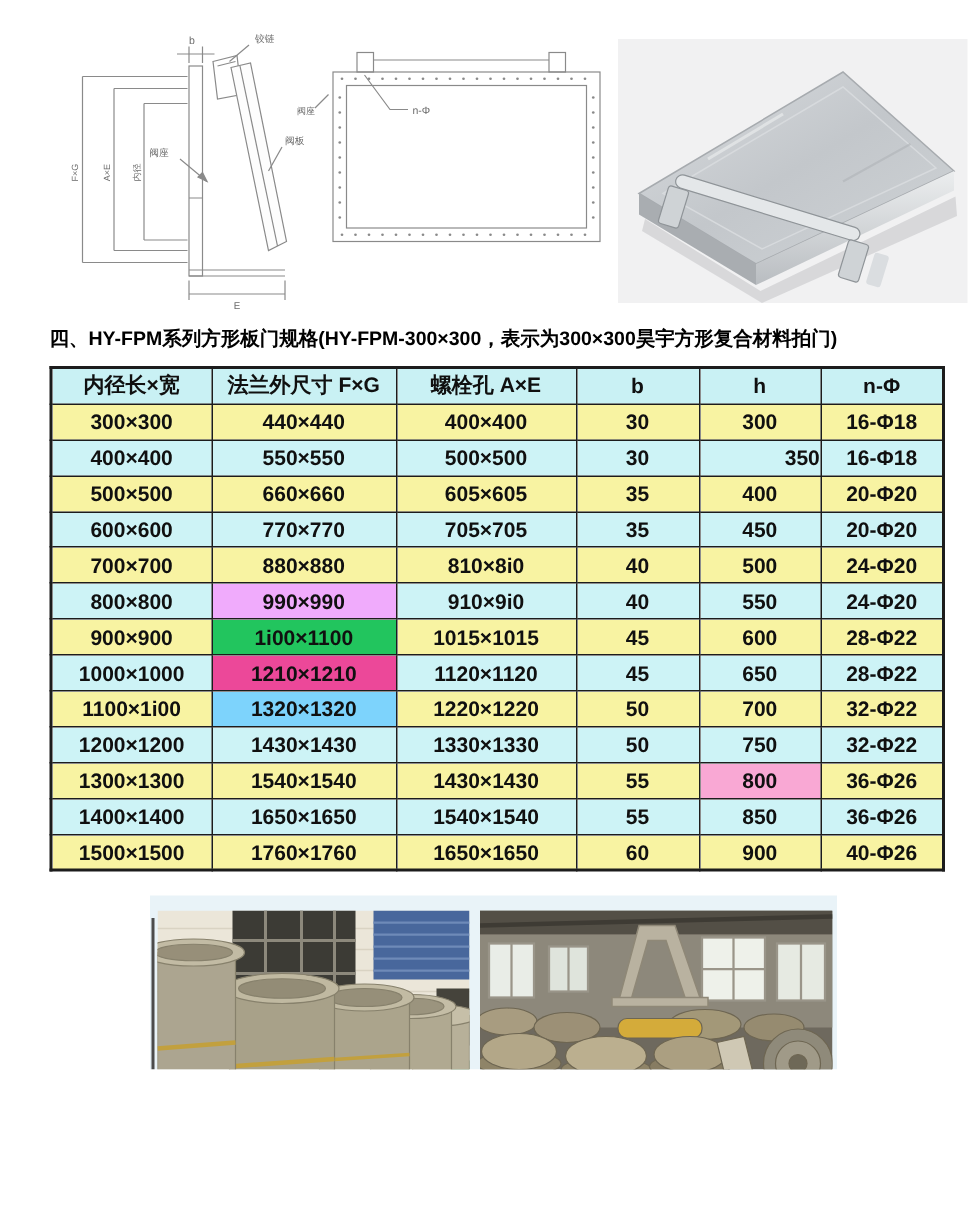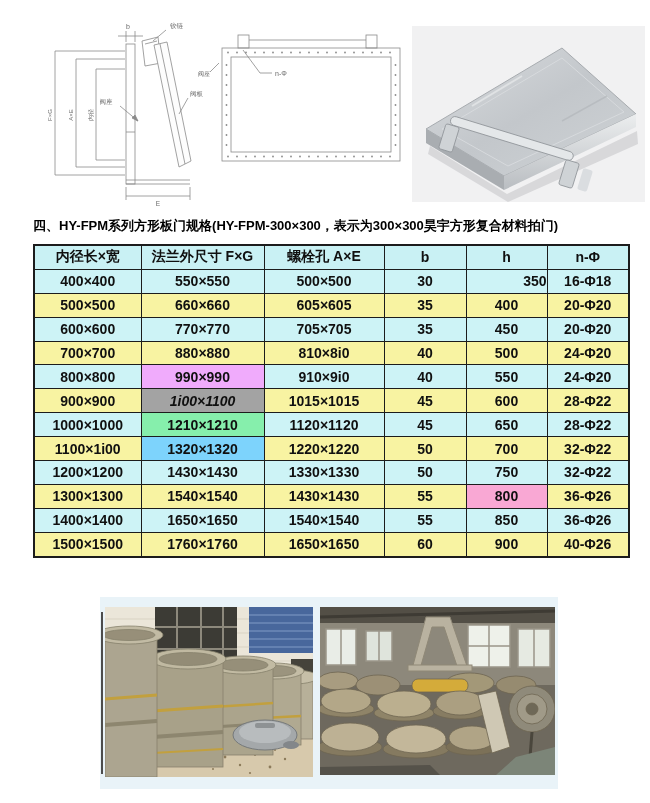--- a/index.html
+++ b/index.html
@@ -1,16 +1,16 @@
 <!DOCTYPE html>
 <html><head>
 <meta charset="utf-8">
 <style>
   html,body{margin:0;padding:0;background:#ffffff;}
-  .page{position:relative;width:650px;height:803px;background:#ffffff;overflow:hidden;
+  .page{position:relative;width:650px;height:713px;background:#ffffff;overflow:hidden;
         font-family:"Liberation Sans","DejaVu Sans",sans-serif;color:#111;}
   .fig{position:absolute;}
   svg text{font-family:"Liberation Sans","DejaVu Sans",sans-serif;}
   .drawing-text{fill:#6b6b6b;}
   
   .heading{position:absolute;left:33px;top:217px;width:610px;font-size:13px;font-weight:700;
            color:#000;letter-spacing:0px;white-space:nowrap;}
   
   .spec-table{position:absolute;left:33px;top:244px;width:595px;border-collapse:collapse;
               table-layout:fixed;}
@@ -209,20 +209,28 @@
           <th style="background: rgb(201, 241, 244);">内径长×宽</th>
           <th style="background: rgb(201, 241, 244);">法兰外尺寸 F×G</th>
           <th style="background: rgb(201, 241, 244);">螺栓孔 A×E</th>
           <th style="background: rgb(201, 241, 244);">b</th>
           <th style="background: rgb(201, 241, 244);">h</th>
           <th style="background: rgb(201, 241, 244);">n-Φ</th>
         </tr>
     </thead>
     <tbody id="spec-body">
         <tr>
+          <td style="background: rgb(248, 243, 162);">300×300</td>
+          <td style="background: rgb(248, 243, 162);">440×440</td>
+          <td style="background: rgb(248, 243, 162);">400×400</td>
+          <td style="background: rgb(248, 243, 162);">30</td>
+          <td style="background: rgb(248, 243, 162);">300</td>
+          <td style="background: rgb(248, 243, 162);">16-Φ18</td>
+        </tr>
+        <tr>
           <td style="background: rgb(205, 243, 246);">400×400</td>
           <td style="background: rgb(205, 243, 246);">550×550</td>
           <td style="background: rgb(205, 243, 246);">500×500</td>
           <td style="background: rgb(205, 243, 246);">30</td>
           <td style="background: rgb(205, 243, 246); text-align: right;">350</td>
           <td style="background: rgb(205, 243, 246);">16-Φ18</td>
         </tr>
         <tr>
           <td style="background: rgb(248, 243, 162);">500×500</td>
           <td style="background: rgb(248, 243, 162);">660×660</td>
@@ -250,29 +258,29 @@
         <tr>
           <td style="background: rgb(205, 243, 246);">800×800</td>
           <td style="background: #f0abfc;">990×990</td>
           <td style="background: rgb(205, 243, 246);">910×9i0</td>
           <td style="background: rgb(205, 243, 246);">40</td>
           <td style="background: rgb(205, 243, 246);">550</td>
           <td style="background: rgb(205, 243, 246);">24-Φ20</td>
         </tr>
         <tr>
           <td style="background: rgb(248, 243, 162);">900×900</td>
-          <td style="background: #a3a3a3; font-style: italic;">1i00×1100</td>
+          <td style="background: #22c55e;">1i00×1100</td>
           <td style="background: rgb(248, 243, 162);">1015×1015</td>
           <td style="background: rgb(248, 243, 162);">45</td>
           <td style="background: rgb(248, 243, 162);">600</td>
           <td style="background: rgb(248, 243, 162);">28-Φ22</td>
         </tr>
         <tr>
           <td style="background: rgb(205, 243, 246);">1000×1000</td>
-          <td style="background: #86efac;">1210×1210</td>
+          <td style="background: #ec4899;">1210×1210</td>
           <td style="background: rgb(205, 243, 246);">1120×1120</td>
           <td style="background: rgb(205, 243, 246);">45</td>
           <td style="background: rgb(205, 243, 246);">650</td>
           <td style="background: rgb(205, 243, 246);">28-Φ22</td>
         </tr>
         <tr>
           <td style="background: rgb(248, 243, 162);">1100×1i00</td>
           <td style="background: #7dd3fc; margin-left: 20px;">1320×1320</td>
           <td style="background: rgb(248, 243, 162);">1220×1220</td>
           <td style="background: rgb(248, 243, 162);">50</td>

